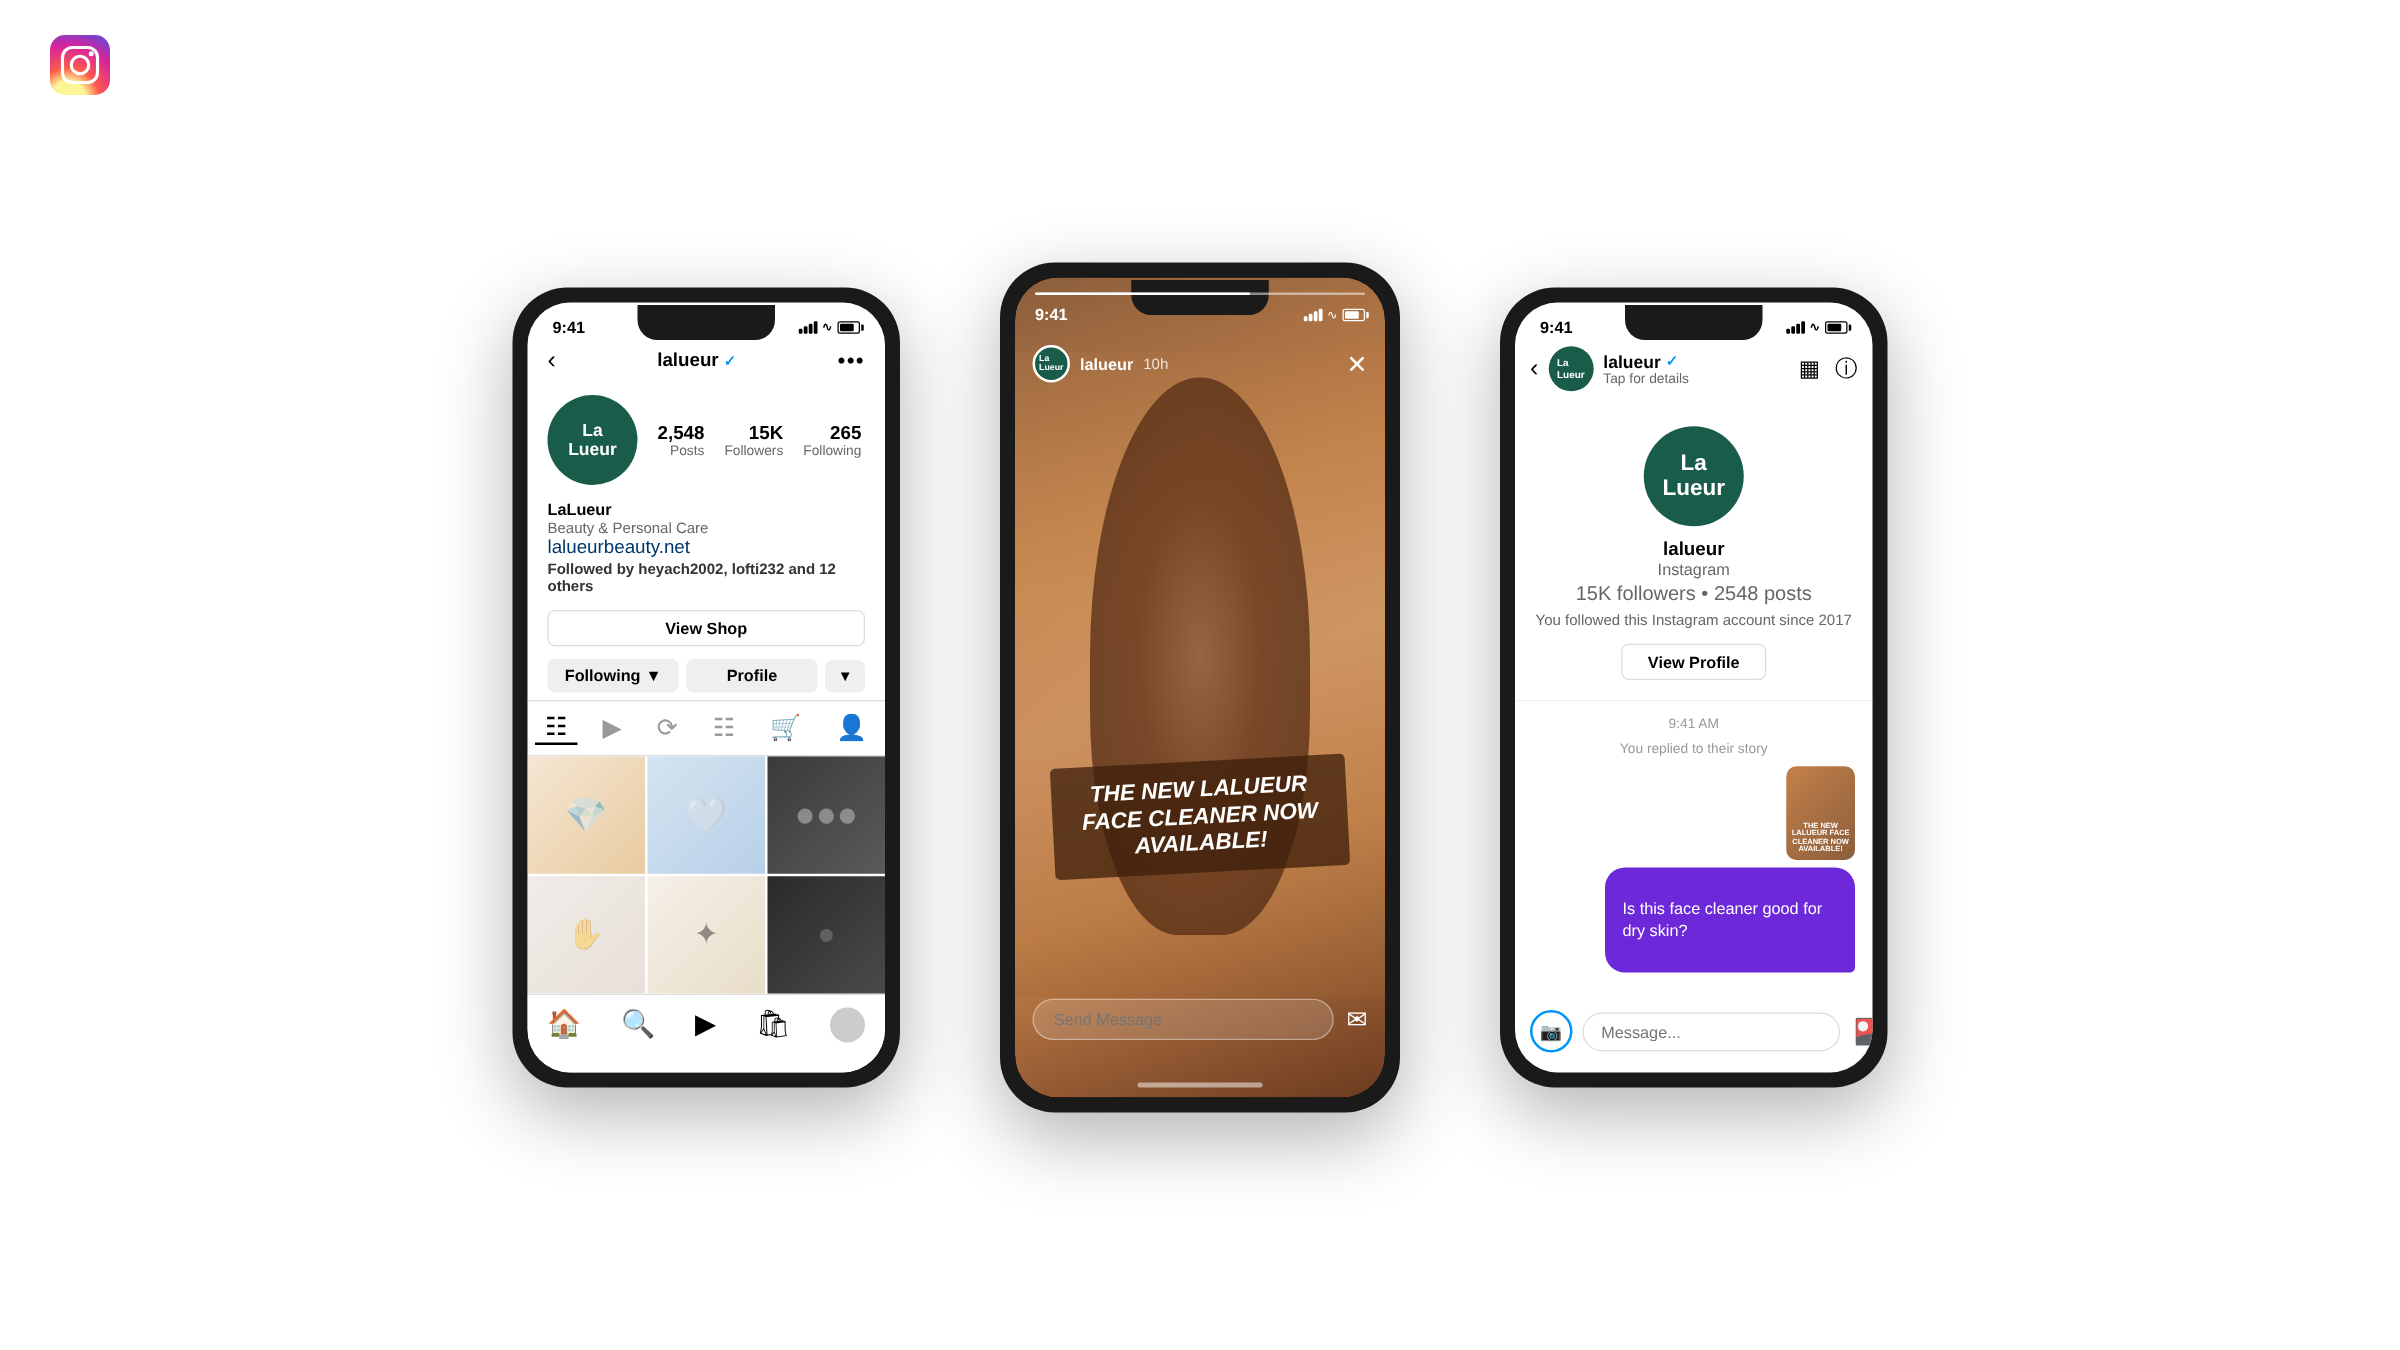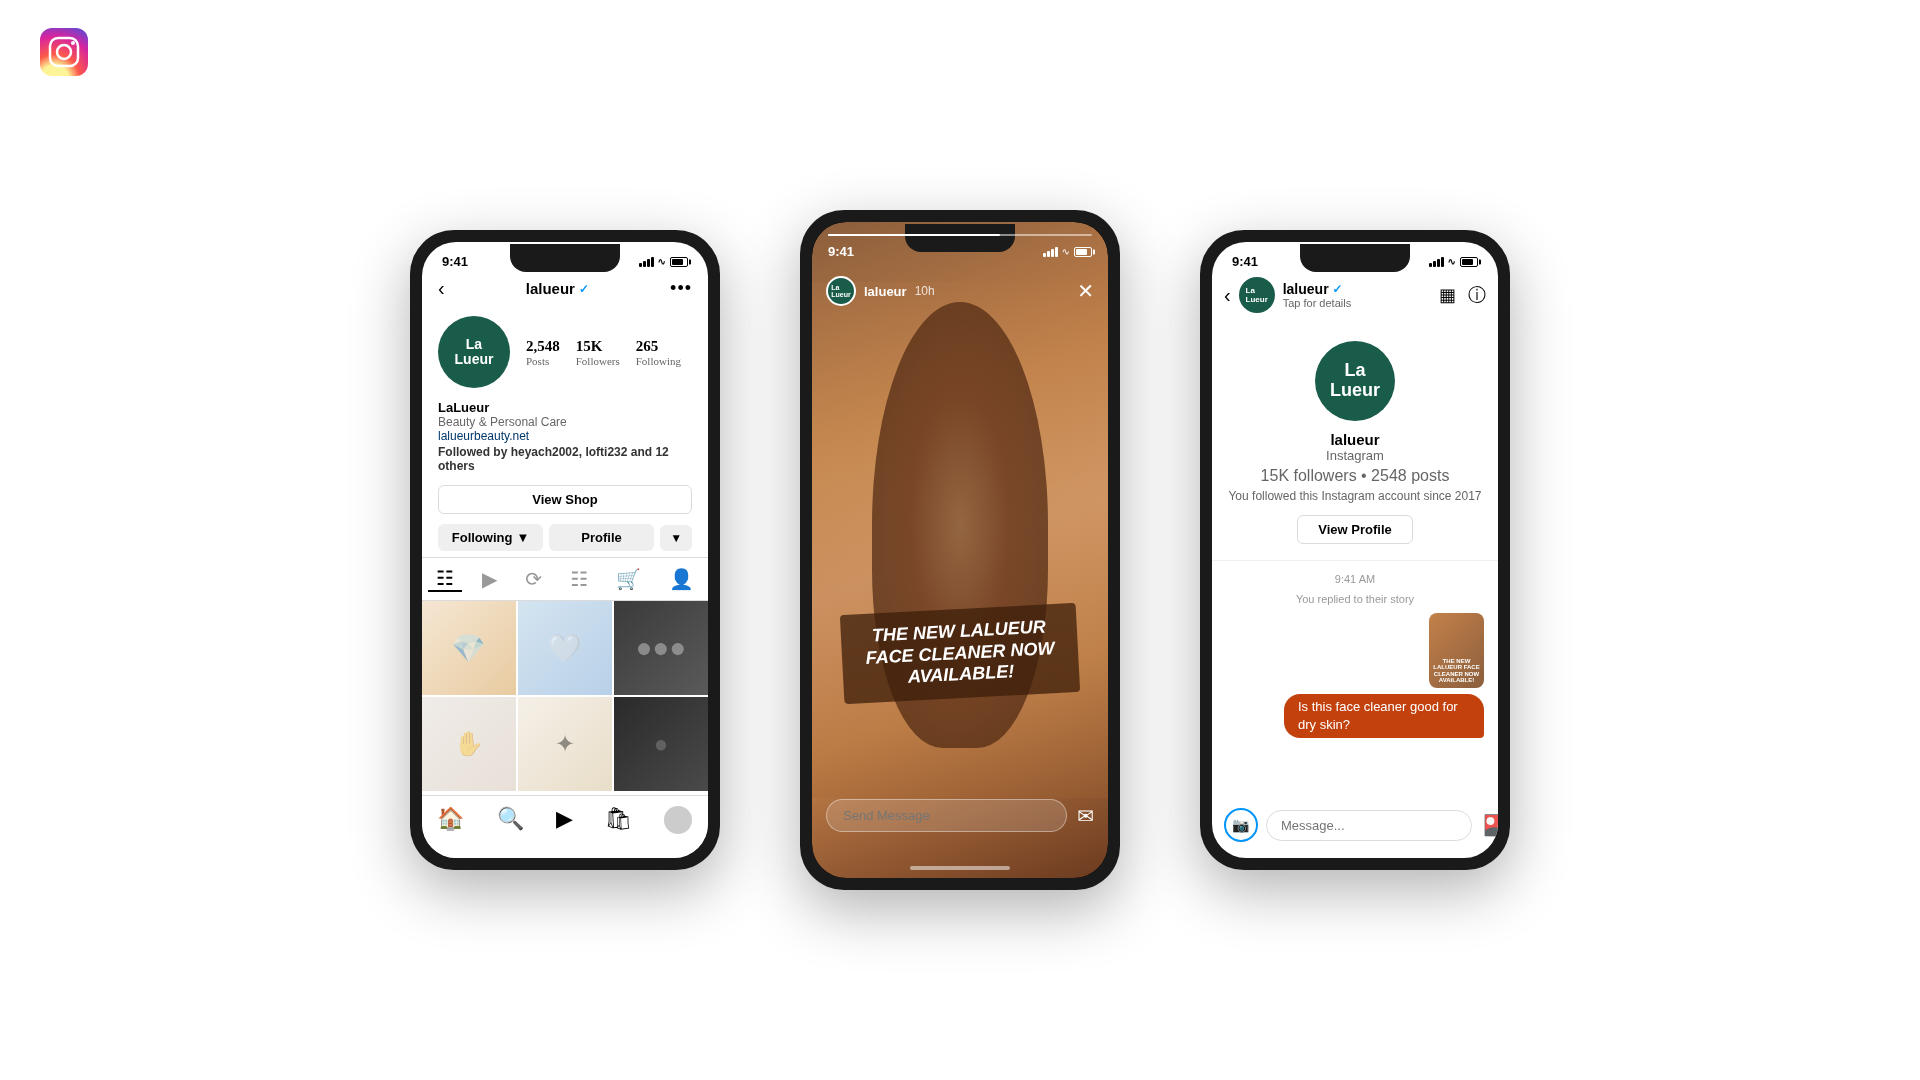--- a/index.html
+++ b/index.html
@@ -110,31 +110,31 @@
       font-size: 14px;
       font-weight: 700;
       text-align: center;
       line-height: 1.1;
     }
     .stats-row {
       display: flex;
       gap: 16px;
       flex: 1;
     }
-    .stat-item { text-align: left; font-family: Liberation Serif, serif; }
+    .stat-item { text-align: right; }
     .stat-number { font-size: 15px; font-weight: 700; }
     .stat-label { font-size: 11px; color: #666; }
 
     .profile-bio {
       padding: 4px 16px 8px;
     }
     .bio-name { font-size: 13px; font-weight: 700; }
     .bio-category { font-size: 12px; color: #666; }
     .bio-text { font-size: 12px; color: #333; line-height: 1.4; margin: 2px 0; }
-    .bio-link { font-size: 12px; color: #00376b; }
+    .bio-link { font-size: 15px; color: #00376b; }
     .bio-followers { font-size: 12px; color: #666; margin-top: 2px; }
     .bio-followers span { font-weight: 700; color: #333; }
 
     .view-shop-btn {
       margin: 4px 16px;
       border: 1px solid #dbdbdb;
       border-radius: 6px;
       padding: 6px;
       text-align: center;
       font-size: 13px;
@@ -427,24 +427,24 @@
       left: 2px;
       right: 2px;
       font-size: 6px;
       color: #fff;
       font-weight: 800;
       text-align: center;
       text-transform: uppercase;
       line-height: 1.1;
     }
     .dm-message-bubble {
-      background: #c2410c;
+      background: #6d28d9;
       color: #fff;
       border-radius: 16px 16px 4px 16px;
-      padding: 4px 14px;
+      padding: 24px 14px;
       font-size: 13px;
       max-width: 200px;
       line-height: 1.4;
       margin-left: auto;
     }
 
     .dm-input-bar {
       position: absolute;
       bottom: 16px;
       left: 12px;

